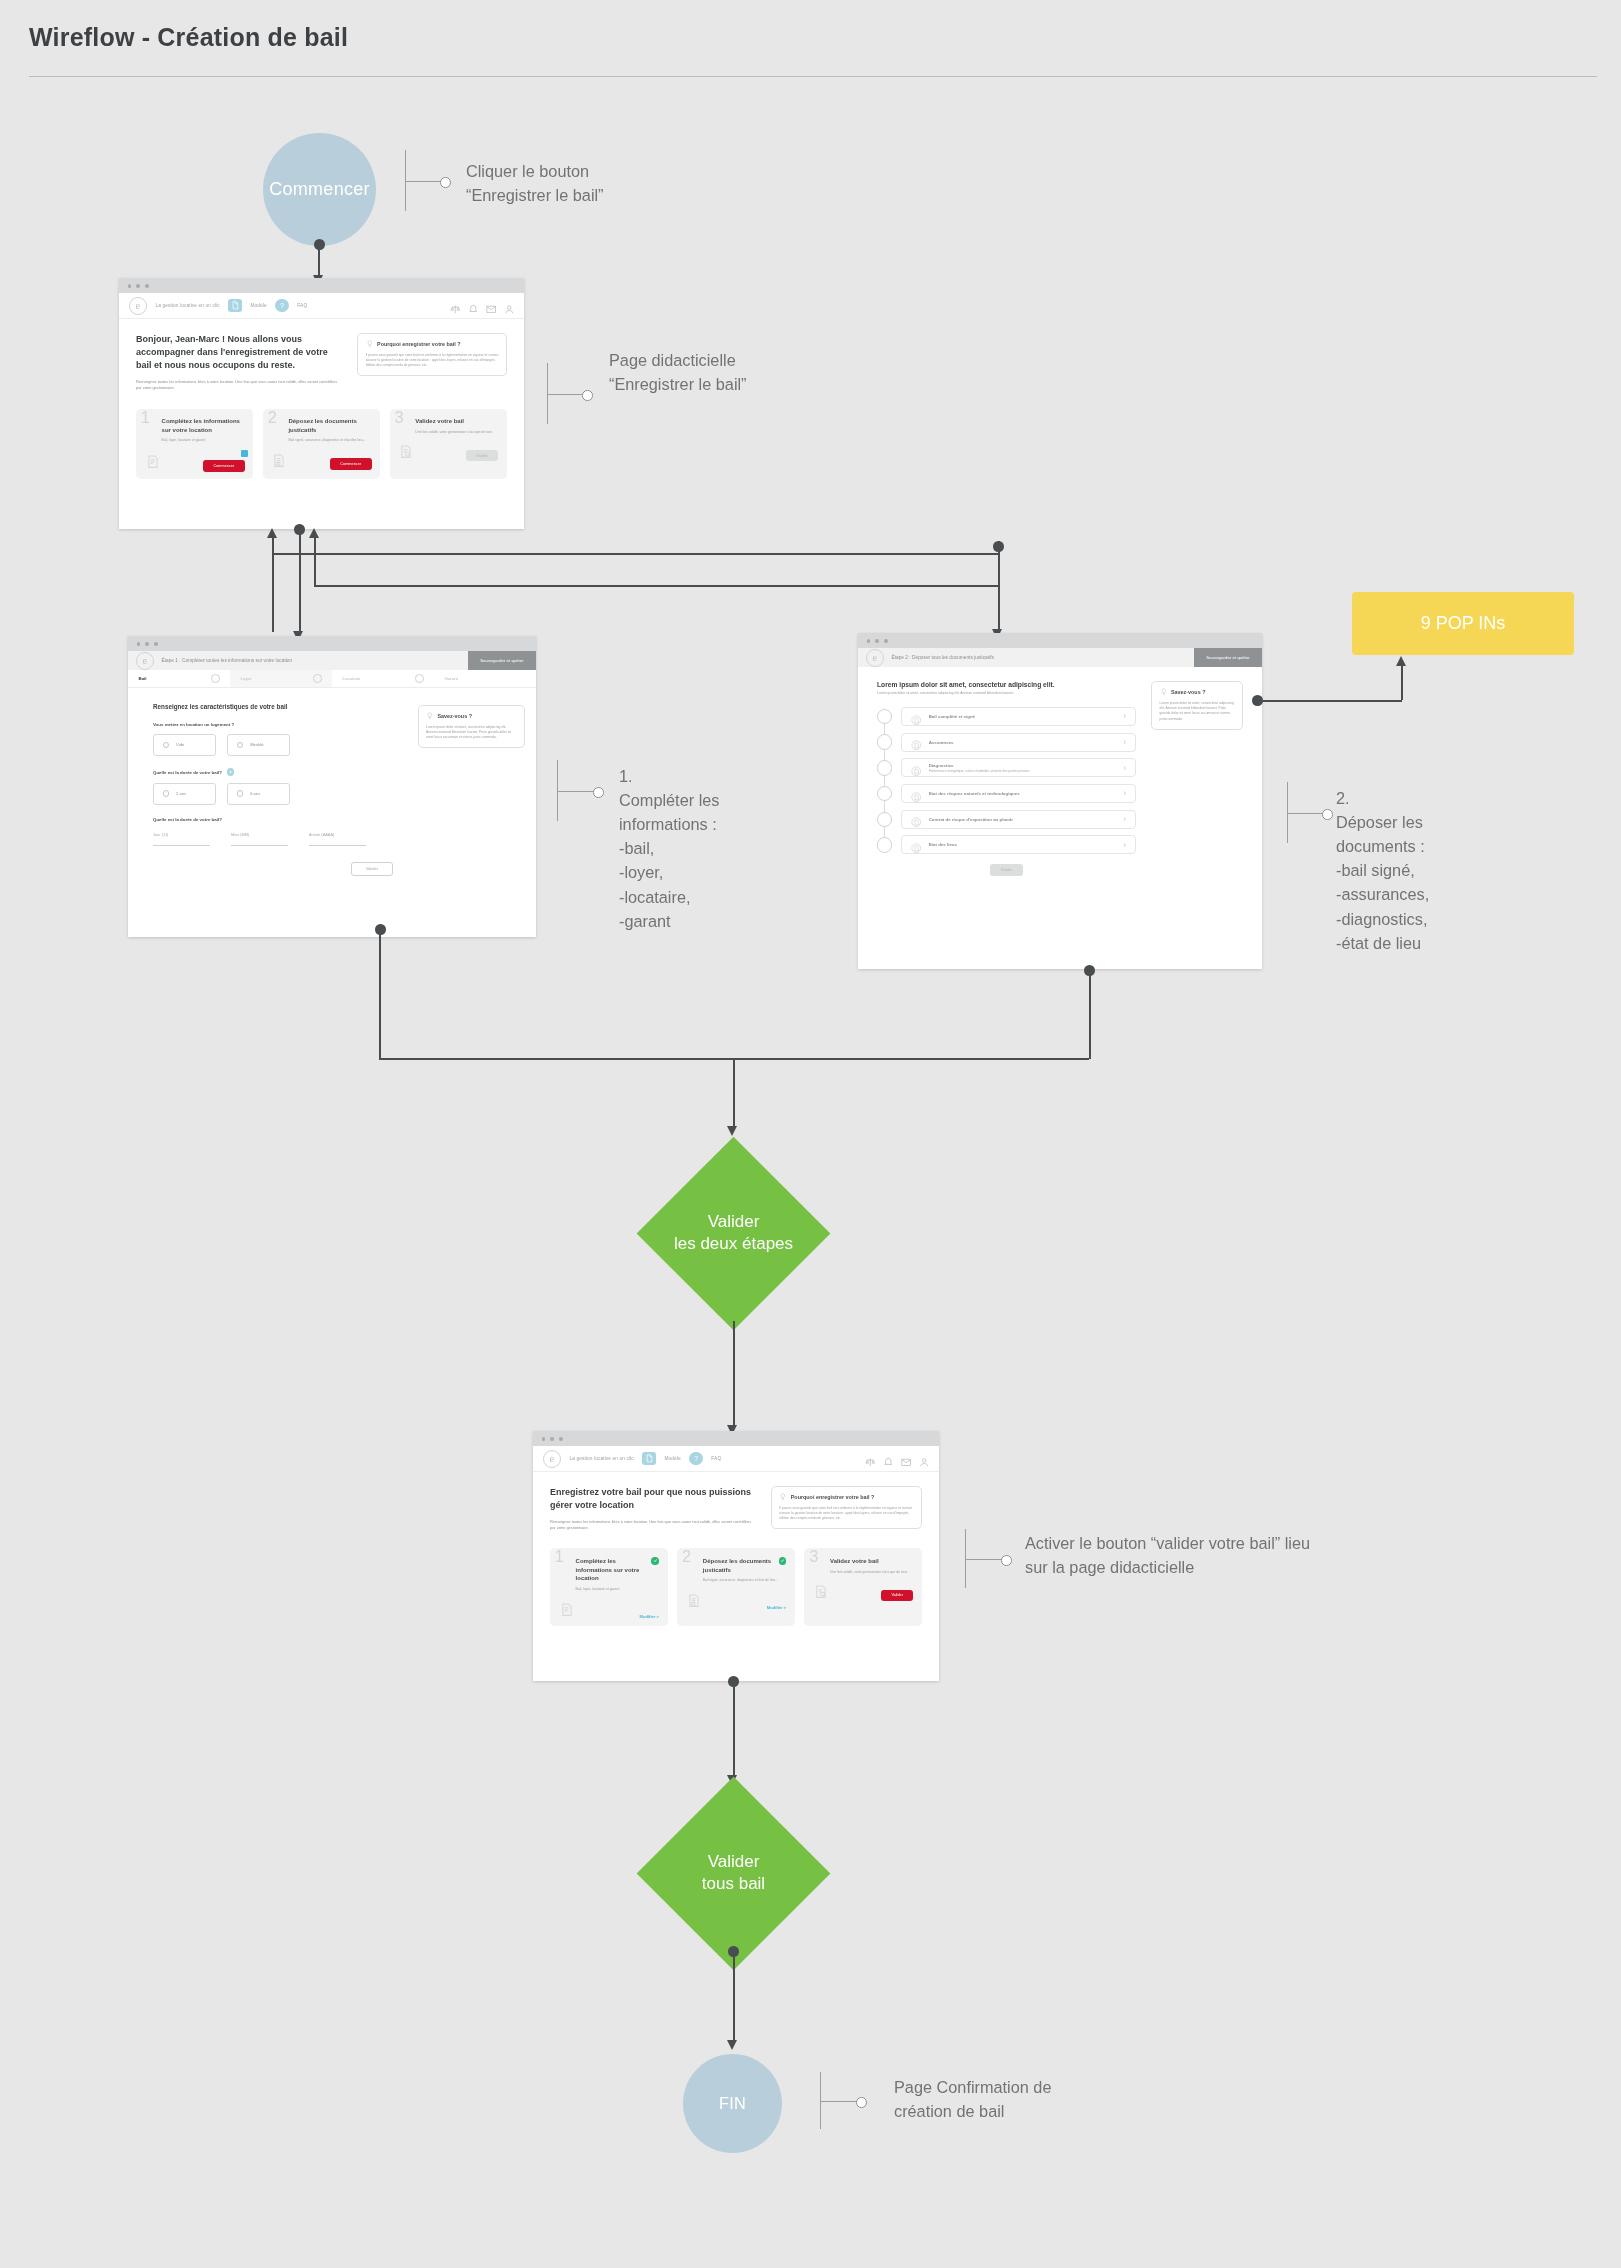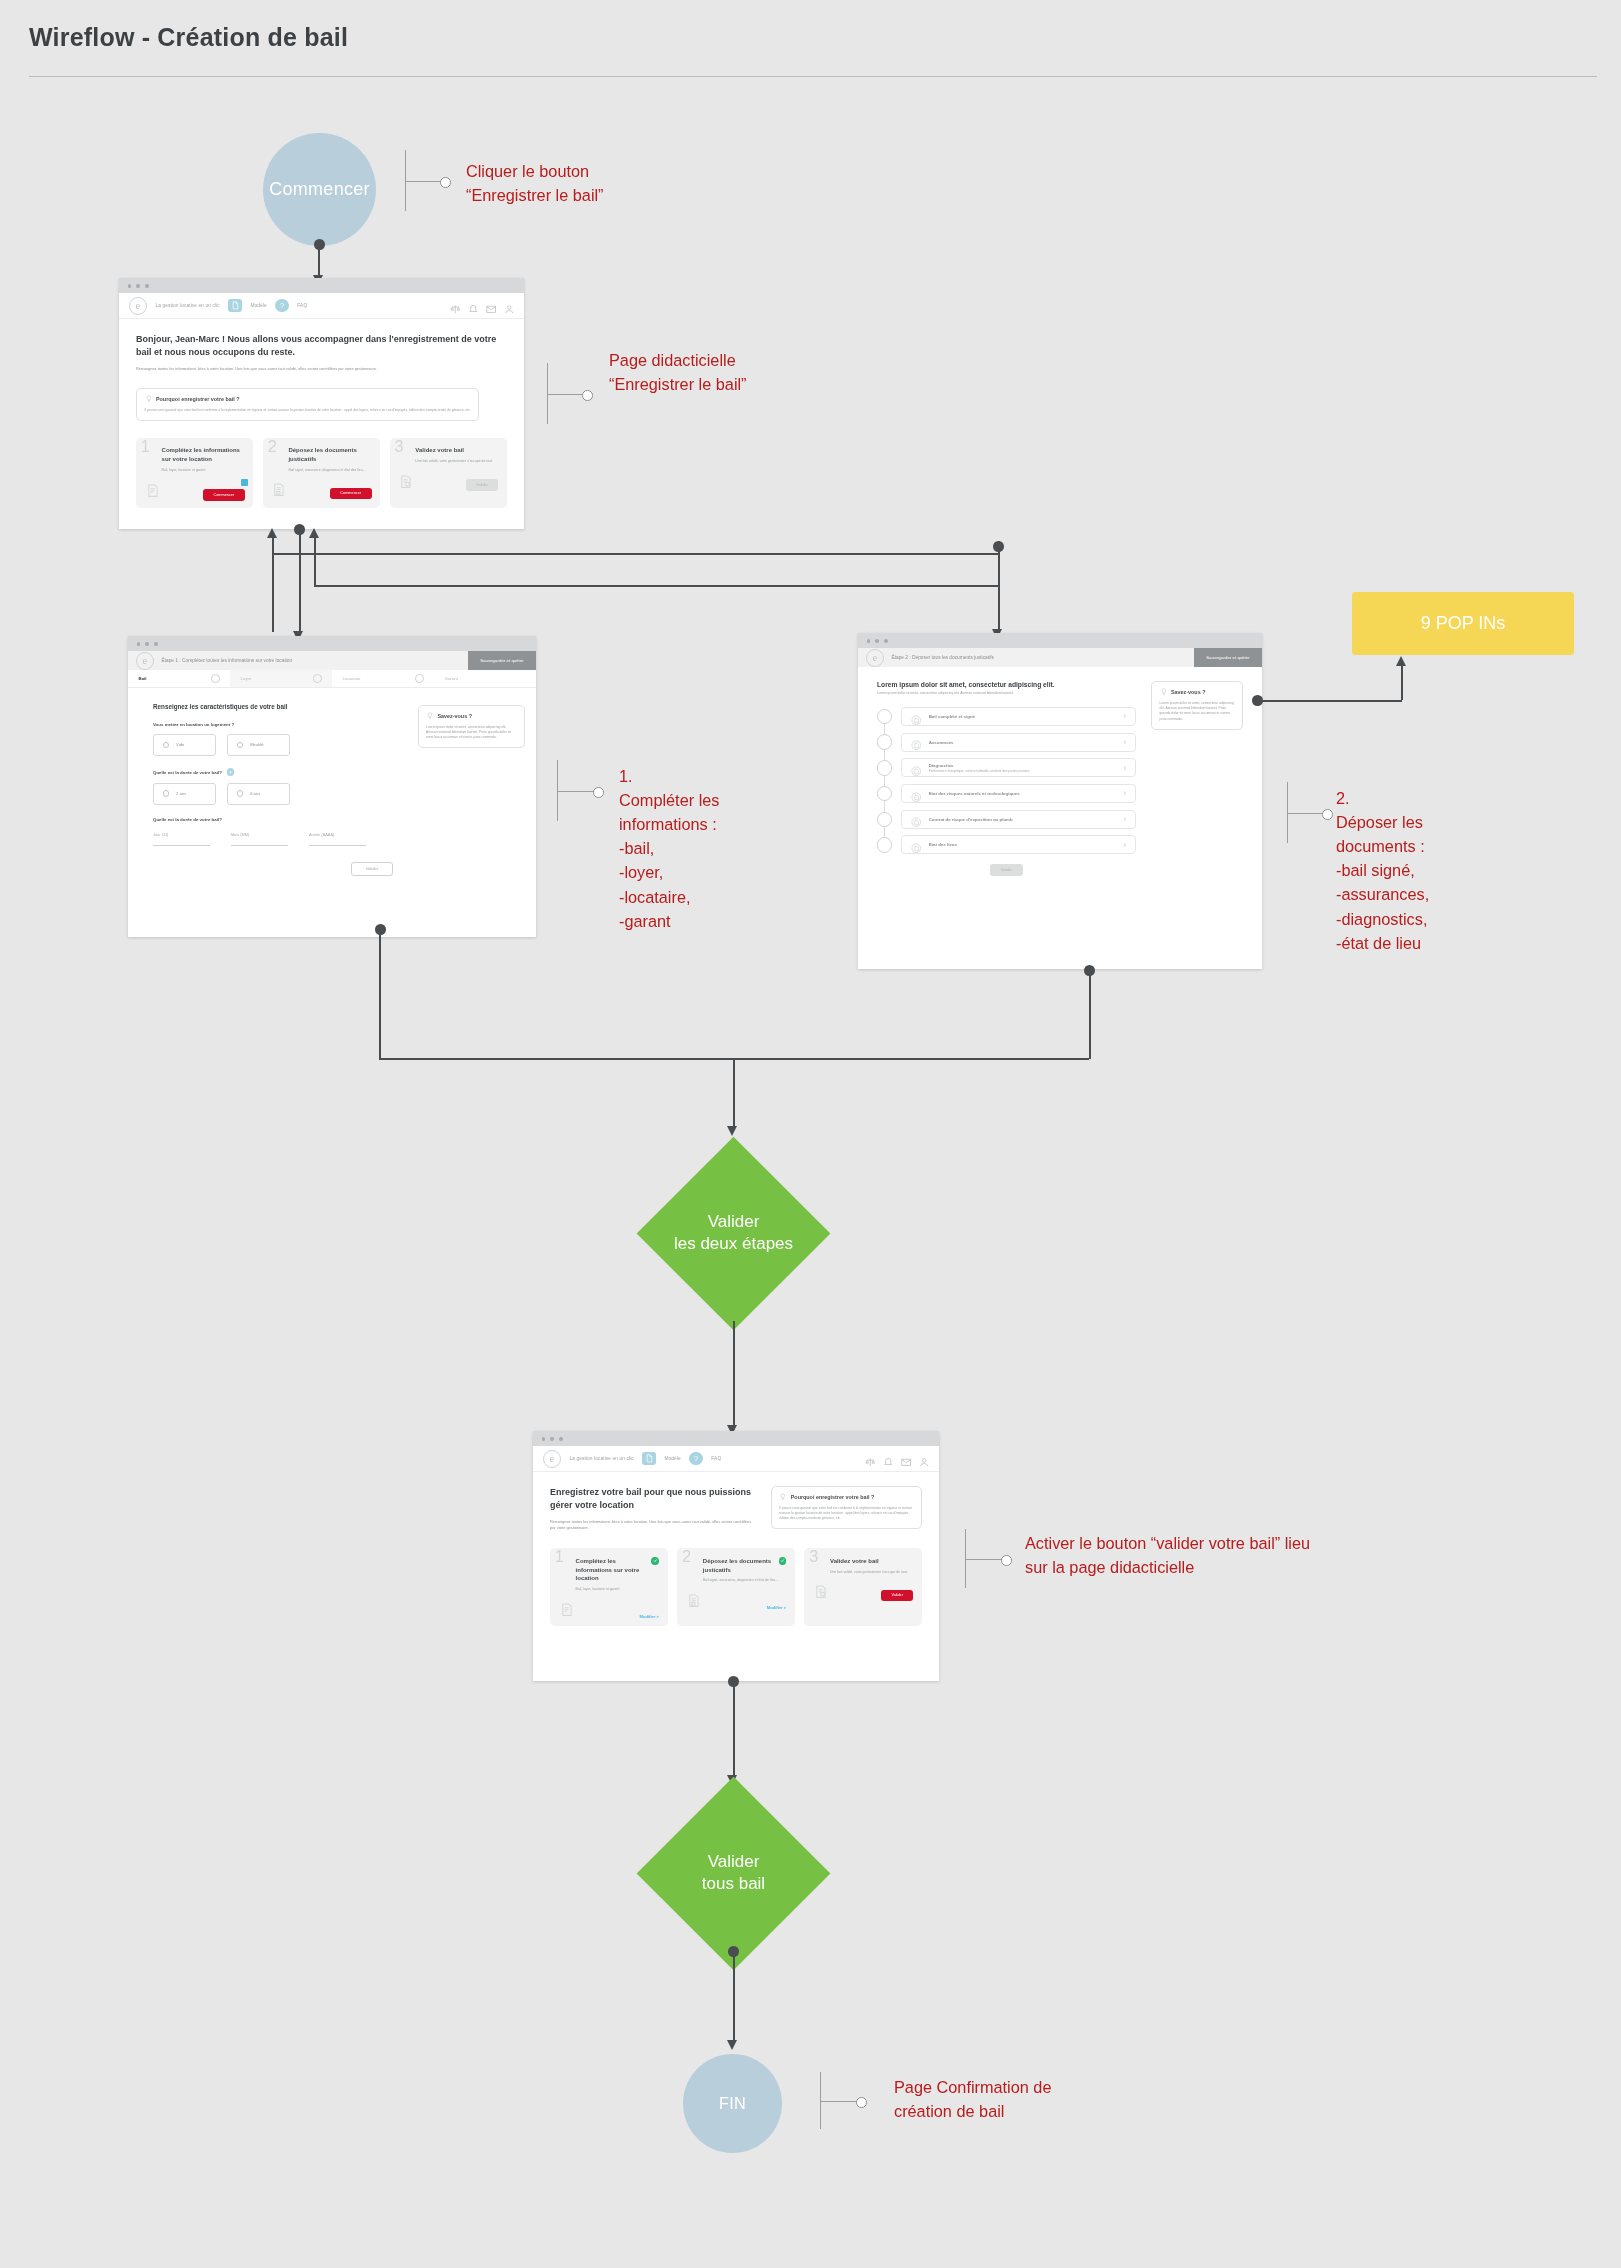--- a/index.html
+++ b/index.html
@@ -21,21 +21,21 @@
   .diamond{background:#76c043;transform:rotate(45deg);}
   .diamond-wrap{display:flex;align-items:center;justify-content:center;}
   .diamond-label{position:absolute;color:#ffffff;font-size:17px;line-height:1.35;text-align:center;width:249px;
                  left:50%;top:50%;transform:translate(-50%,-50%);}
 
   
   .popin-badge{left:1352px;top:592px;width:222px;height:63px;background:#f6d655;border-radius:3.8px;
                display:flex;align-items:center;justify-content:center;color:#ffffff;font-size:18px;}
 
   
-  .anno{font-size:16.3px;line-height:1.48;color:#b91c1c;white-space:pre-line;}
+  .anno{font-size:16.3px;line-height:1.48;color:#737373;white-space:pre-line;}
   .anno-rule{background:#9b9ea0;width:1px;}
   .anno-stem{background:#9b9ea0;height:1px;}
   .anno-dot{width:8.6px;height:8.6px;border-radius:50%;background:#fff;border:1px solid #8e9193;}
 
   
   .ln{background:#4a4d50;}
   .ln-v{width:1.5px;}
   .ln-h{height:1.5px;}
   .node-dot{width:10.5px;height:10.5px;border-radius:50%;background:#4a4d50;}
   .arrow-d{width:0;height:0;border-left:5.7px solid transparent;border-right:5.7px solid transparent;border-top:10.5px solid #4a4d50;}
@@ -171,21 +171,21 @@
               <rect x="2" y="5" width="20" height="14"></rect>
               <path d="M2 6l10 7 10-7"></path>
             </svg></span>
         <span><svg viewBox="0 0 24 24" fill="none" stroke="currentColor" stroke-width="1.6">
               <circle cx="12" cy="8" r="4"></circle>
               <path d="M4 21c0-4 4-6 8-6s8 2 8 6"></path>
             </svg></span>
       </div>
     </div>
     <div class="page-body">
-      <div style="display:flex;gap:15.3px;flex-direction:column;">
+      <div style="display:flex;gap:15.3px;">
         <div style="flex:1.55;">
           <div class="h-big">Bonjour, Jean-Marc ! Nous allons vous accompagner dans l'enregistrement de votre bail et nous nous occupons du reste.</div>
           <div class="p-sm">Renseignez toutes les informations liées à votre location. Une fois que vous aurez tout validé, elles seront contrôlées par votre gestionnaire.</div>
         </div>
         <div class="info-card" style="flex:1;align-self:flex-start;">
           <div class="ic-head">
             <span class="bulb"><svg viewBox="0 0 24 24" fill="none" stroke="currentColor" stroke-width="2">
                   <path d="M9 18h6M10 21h4M12 2a6 6 0 00-3 11v3h6v-3a6 6 0 00-3-11z"></path>
                 </svg></span>
             <span>Pourquoi enregistrer votre bail ?</span>

